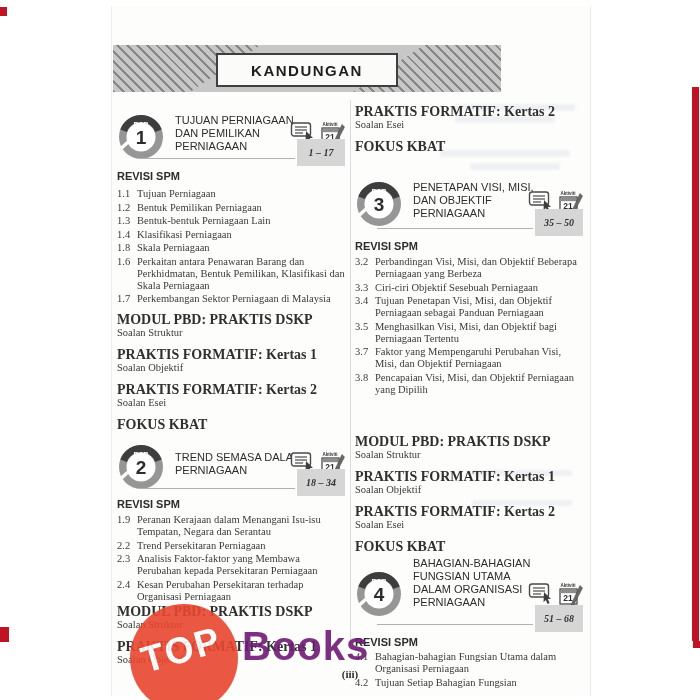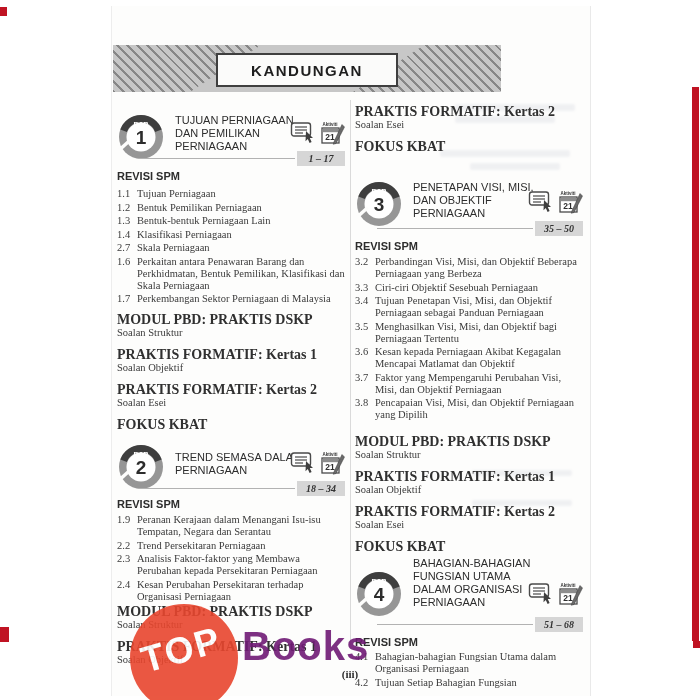--- a/index.html
+++ b/index.html
@@ -18,21 +18,21 @@
        display:flex;align-items:center;justify-content:center;
        font-family:"Liberation Sans",sans-serif;font-weight:bold;font-size:15px;
        letter-spacing:1.5px;color:#1e1e1e}
   .divider{position:absolute;left:350px;top:100px;width:1px;height:545px;background:#dadada}
   
   .chapter-header{position:absolute}
   .badge{position:absolute;left:0;top:0;width:48px;height:48px}
   .ch-title{margin-left:58px;padding-top:1px;font-family:"Liberation Sans",sans-serif;
        font-weight:normal;font-size:11px;line-height:13px;color:#2d2d2d}
   .ch-line{position:absolute;left:22px;right:50px;bottom:7px;height:1px;background:#b2b2b2}
-  .ch-pages{position:absolute;right:0;bottom:0;width:48px;height:15px;background:#d6d6d6;
+  .ch-pages{position:absolute;right:0;bottom:0;width:48px;height:27px;background:#d6d6d6;
        display:flex;align-items:center;justify-content:center;font-style:italic;
        font-weight:bold;font-size:10px;color:#333}
   .ch-icons{position:absolute;right:0;display:flex;gap:3px;align-items:flex-start}
   
   .revisi{position:absolute;font-family:"Liberation Sans",sans-serif;font-weight:bold;
        font-size:11px;color:#2d2d2d}
   .items{position:absolute}
   .item{display:flex;margin-bottom:1.5px;font-size:10.5px;line-height:12px;color:#3a3a3a}
   .inum{width:20px;flex:none}
   .itxt{flex:1}
@@ -117,21 +117,21 @@
     </div>
   <div class="item">
       <span class="inum">1.3</span>
       <span class="itxt">Bentuk-bentuk Perniagaan Lain</span>
     </div>
   <div class="item">
       <span class="inum">1.4</span>
       <span class="itxt">Klasifikasi Perniagaan</span>
     </div>
   <div class="item">
-      <span class="inum">2.7</span>
+      <span class="inum">1.8</span>
       <span class="itxt">Skala Perniagaan</span>
     </div>
   <div class="item">
       <span class="inum">1.6</span>
       <span class="itxt">Perkaitan antara Penawaran Barang dan Perkhidmatan, Bentuk Pemilikan, Klasifikasi dan Skala Perniagaan</span>
     </div>
   <div class="item">
       <span class="inum">1.7</span>
       <span class="itxt">Perkembangan Sektor Perniagaan di Malaysia</span>
     </div>
@@ -268,24 +268,20 @@
     </div>
   <div class="item">
       <span class="inum">3.4</span>
       <span class="itxt">Tujuan Penetapan Visi, Misi, dan Objektif Perniagaan sebagai Panduan Perniagaan</span>
     </div>
   <div class="item">
       <span class="inum">3.5</span>
       <span class="itxt">Menghasilkan Visi, Misi, dan Objektif bagi Perniagaan Tertentu</span>
     </div>
   <div class="item">
-      <span class="inum">3.6</span>
-      <span class="itxt">Kesan kepada Perniagaan Akibat Kegagalan Mencapai Matlamat dan Objektif</span>
-    </div>
-  <div class="item">
       <span class="inum">3.7</span>
       <span class="itxt">Faktor yang Mempengaruhi Perubahan Visi, Misi, dan Objektif Perniagaan</span>
     </div>
   <div class="item">
       <span class="inum">3.8</span>
       <span class="itxt">Pencapaian Visi, Misi, dan Objektif Perniagaan yang Dipilih</span>
     </div>
 </div>
 <div class="sections" style="left:355px;top:436px;width:228px">
   <div class="sec">

